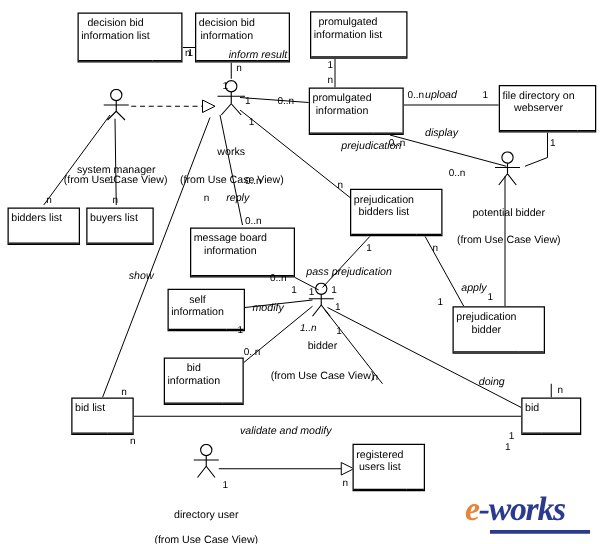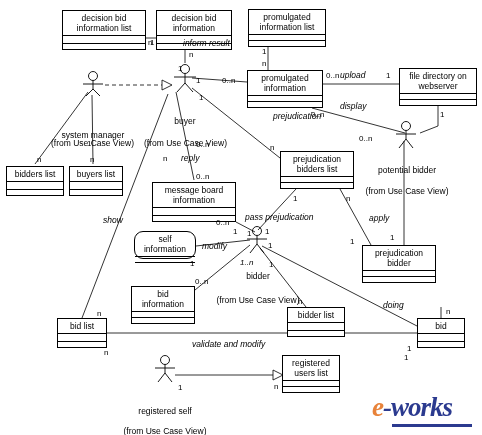--- a/index.html
+++ b/index.html
@@ -22,21 +22,21 @@
     height: 435px;
     pointer-events: none;
   }
   
   .uml-class {
     position: absolute;
     box-sizing: border-box;
     border: 1px solid #000;
     background: #ffffff;
     display: flex;
-    flex-direction: column;
+    flex-direction: row;
   }
   .uml-class .uc-name {
     flex: 0 0 auto;
     text-align: center;
     font-size: 8.5px;
     line-height: 10px;
     color: #000;
     padding: 2px 2px 2px 2px;
     border-bottom: 1px solid #000;
     white-space: pre-line;
@@ -211,46 +211,41 @@
     <div class="uc-ops"></div>
   </div>
 
   <div class="uml-class" style="left:280px; top:151px; width:74px; height:38px;">
     <div class="uc-name">prejudication
 bidders list</div>
     <div class="uc-attrs"></div>
     <div class="uc-ops"></div>
   </div>
 
-  <div class="uml-class" style="left:134px; top:231px; width:62px; height:28px;border-radius:9px;">
+  <div class="uml-class" style="left:134px; top:231px; width:62px; height:34px;">
     <div class="uc-name">self
 information</div>
     <div class="uc-attrs"></div>
     <div class="uc-ops"></div>
   </div>
 
   <div class="uml-class" style="left:131px; top:286px; width:64px; height:38px;">
     <div class="uc-name">bid
 information</div>
     <div class="uc-attrs"></div>
     <div class="uc-ops"></div>
   </div>
 
   <div class="uml-class" style="left:362px; top:245px; width:74px; height:38px;">
     <div class="uc-name">prejudication
 bidder</div>
     <div class="uc-attrs"></div>
     <div class="uc-ops"></div>
   </div>
 
-  <div class="uml-class" style="left:287px; top:307px; width:58px; height:30px;">
-    <div class="uc-name">bidder list</div>
-    <div class="uc-attrs"></div>
-    <div class="uc-ops"></div>
-  </div>
 
   <div class="uml-class" style="left:57px; top:318px; width:50px; height:30px;">
     <div class="uc-name">bid list</div>
     <div class="uc-attrs"></div>
     <div class="uc-ops"></div>
   </div>
 
   <div class="uml-class" style="left:417px; top:318px; width:48px; height:30px;">
     <div class="uc-name">bid</div>
     <div class="uc-attrs"></div>
@@ -281,21 +276,21 @@
 
   <svg class="actor" style="left:168px; top:63px;" width="34" height="30" viewBox="0 0 34 30">
     <g stroke="#000" stroke-width="0.9" fill="none">
       <circle cx="17" cy="6" r="4.5"></circle>
       <path d="M17,10.5 L17,20"></path>
       <path d="M6,14 L28,14"></path>
       <path d="M17,20 L9,29 M17,20 L25,29"></path>
     </g>
   </svg>
   <div class="actor-label" style="left:150px; top:106px; width:70px;">
-    <span>buyer</span>
+    <span>works</span>
   </div>
   <div class="actor-label" style="left:118px; top:128px; width:135px;">
     <span>(from Use Case View)</span>
   </div>
 
   <svg class="actor" style="left:390px; top:121px;" width="32" height="28" viewBox="0 0 32 28">
     <g stroke="#000" stroke-width="0.9" fill="none">
       <circle cx="16" cy="5" r="4.5"></circle>
       <path d="M16,9.5 L16,18"></path>
       <path d="M6,13 L26,13"></path>
@@ -326,34 +321,34 @@
 
   <svg class="actor" style="left:148px; top:355px;" width="34" height="28" viewBox="0 0 34 28">
     <g stroke="#000" stroke-width="0.9" fill="none">
       <circle cx="17" cy="5" r="4.5"></circle>
       <path d="M17,9.5 L17,18"></path>
       <path d="M7,13 L27,13"></path>
       <path d="M17,18 L10,27 M17,18 L24,27"></path>
     </g>
   </svg>
   <div class="actor-label" style="left:113px; top:396px; width:104px;">
-    <span>registered self</span>
+    <span>directory user</span>
   </div>
   <div class="actor-label" style="left:103px; top:416px; width:124px;">
     <span>(from Use Case View)</span>
   </div>
 
   <div class="lbl assoc" style="left:163px; top:39px;padding-left:20px;"><span>inform result</span></div>
   <div class="lbl assoc" style="left:340px; top:71px;"><span>upload</span></div>
   <div class="lbl assoc" style="left:340px; top:102px;"><span>display</span></div>
   <div class="lbl assoc" style="left:273px; top:112px;"><span>prejudication</span></div>
   <div class="lbl assoc" style="left:181px; top:154px;"><span>reply</span></div>
   <div class="lbl assoc" style="left:103px; top:216px;"><span>show</span></div>
   <div class="lbl assoc" style="left:245px; top:213px;"><span>pass prejudication</span></div>
-  <div class="lbl assoc" style="left:369px; top:214px;"><span>apply</span></div>
+  <div class="lbl assoc" style="left:369px; top:226px;"><span>apply</span></div>
   <div class="lbl assoc" style="left:202px; top:242px;"><span>modify</span></div>
   <div class="lbl assoc" style="left:383px; top:301px;"><span>doing</span></div>
   <div class="lbl assoc" style="left:192px; top:340px;"><span>validate and modify</span></div>
 
   <div class="lbl" style="left:148px; top:38px;"><span>n</span></div>
   <div class="lbl" style="left:150px; top:38px;"><span>1</span></div>
   <div class="lbl" style="left:189px; top:50px;"><span>n</span></div>
   <div class="lbl" style="left:262px; top:47px;"><span>1</span></div>
   <div class="lbl" style="left:262px; top:59px;"><span>n</span></div>
   <div class="lbl" style="left:178px; top:64px;"><span>1</span></div>

